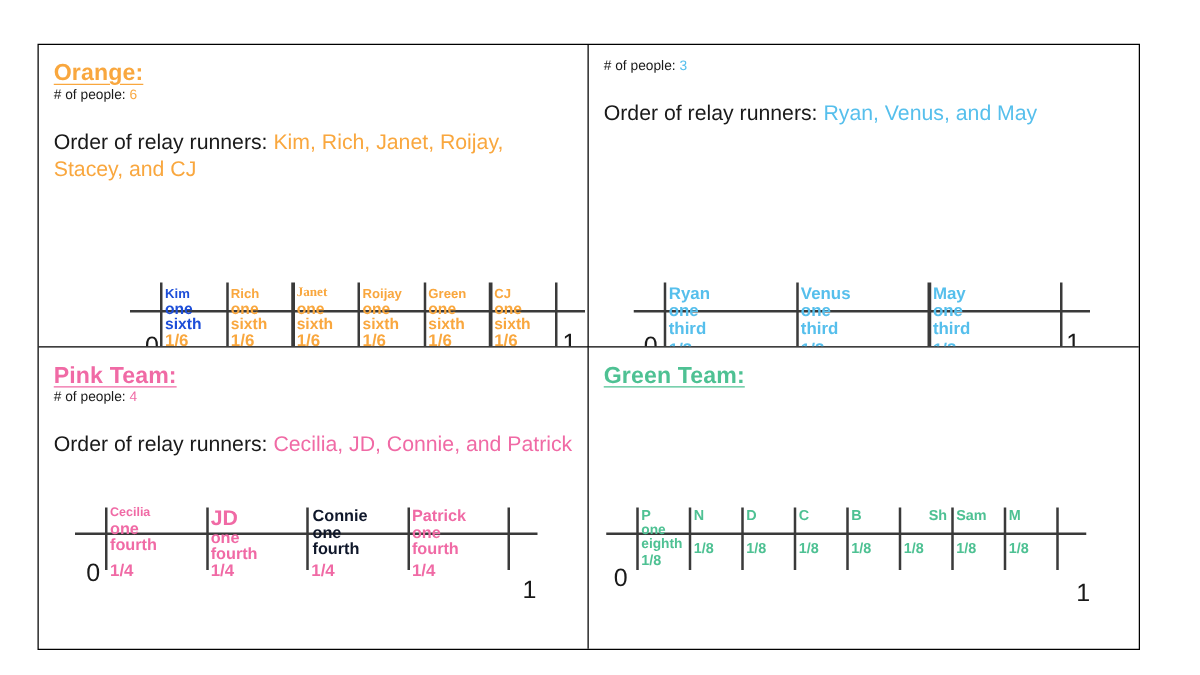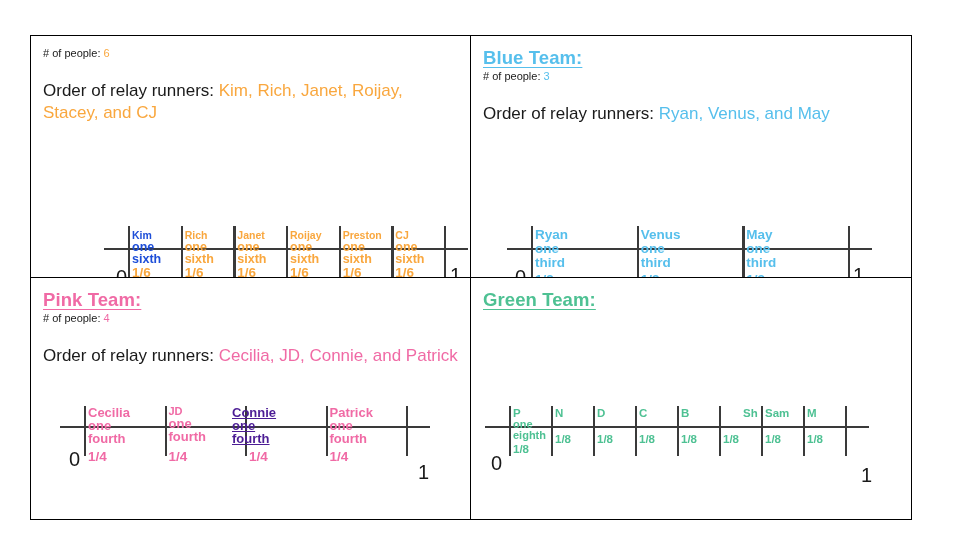--- a/index.html
+++ b/index.html
@@ -98,20 +98,21 @@
   .nl-pink   { top: 128px; left: 15px; width: 420px; height: 96px; }
   .nl-green  { top: 128px; left: 12px; width: 420px; height: 96px; }
 </style>
 </head>
 <body>
 
 <div class="page">
   <div class="grid">
 
     <div class="cell col-left row-top">
+      <div class="team-title" style="color: rgb(249, 167, 62);">Orange:</div>
       <div class="people-line">
         <span># of people:</span>
         <span class="count" style="color: rgb(249, 167, 62);">6</span>
       </div>
       <div class="runners-line">
         <span>Order of relay runners:</span>
         <span class="names" style="color: rgb(249, 167, 62);">Kim, Rich, Janet, Roijay, Stacey, and CJ</span>
       </div>
       <div class="numline nl-orange">
         <div class="nl-inner">
@@ -129,51 +130,50 @@
               <span class="seg-word" style="font-size: 12.5px;">sixth</span>
             </div>
             <span class="seg-label seg-frac" style="left: 46px; font-size: 13.5px; color: rgb(249, 167, 62); top: 40px;">1/6</span>
             <div class="seg-label" style="left: 98.6667px; top: 4px; color: rgb(249, 167, 62);">
               <span class="seg-name" style="font-size: 10.5px;">Rich</span>
               <span class="seg-word" style="font-size: 12.5px;">one</span>
               <span class="seg-word" style="font-size: 12.5px;">sixth</span>
             </div>
             <span class="seg-label seg-frac" style="left: 98.6667px; font-size: 13.5px; color: rgb(249, 167, 62); top: 40px;">1/6</span>
             <div class="seg-label" style="left: 151.333px; top: 4px; color: rgb(249, 167, 62);">
-              <span class="seg-name" style="font-size: 10.5px;">Janet</span>
+              <span class="seg-name" style="font-size: 10.5px; font-family: Liberation Serif, serif;">Janet</span>
               <span class="seg-word" style="font-size: 12.5px;">one</span>
               <span class="seg-word" style="font-size: 12.5px;">sixth</span>
             </div>
             <span class="seg-label seg-frac" style="left: 151.333px; font-size: 13.5px; color: rgb(249, 167, 62); top: 40px;">1/6</span>
             <div class="seg-label" style="left: 204px; top: 4px; color: rgb(249, 167, 62);">
               <span class="seg-name" style="font-size: 10.5px;">Roijay</span>
               <span class="seg-word" style="font-size: 12.5px;">one</span>
               <span class="seg-word" style="font-size: 12.5px;">sixth</span>
             </div>
             <span class="seg-label seg-frac" style="left: 204px; font-size: 13.5px; color: rgb(249, 167, 62); top: 40px;">1/6</span>
             <div class="seg-label" style="left: 256.667px; top: 4px; color: rgb(249, 167, 62);">
-              <span class="seg-name" style="font-size: 10.5px;">Preston</span>
+              <span class="seg-name" style="font-size: 10.5px;">Green</span>
               <span class="seg-word" style="font-size: 12.5px;">one</span>
               <span class="seg-word" style="font-size: 12.5px;">sixth</span>
             </div>
             <span class="seg-label seg-frac" style="left: 256.667px; font-size: 13.5px; color: rgb(249, 167, 62); top: 40px;">1/6</span>
             <div class="seg-label" style="left: 309.333px; top: 4px; color: rgb(249, 167, 62);">
               <span class="seg-name" style="font-size: 10.5px;">CJ</span>
               <span class="seg-word" style="font-size: 12.5px;">one</span>
               <span class="seg-word" style="font-size: 12.5px;">sixth</span>
             </div>
             <span class="seg-label seg-frac" style="left: 309.333px; font-size: 13.5px; color: rgb(249, 167, 62); top: 40px;">1/6</span>
             <div class="endlabel" style="left: 30px; top: 40px;">0</div>
             <div class="endlabel" style="left: 364px; top: 38px;">1</div>
           </div>
       </div>
     </div>
 
     <div class="cell row-top">
-      <div class="team-title" style="color: rgb(86, 191, 236);">Blue Team:</div>
       <div class="people-line">
         <span># of people:</span>
         <span class="count" style="color: rgb(86, 191, 236);">3</span>
       </div>
       <div class="runners-line">
         <span>Order of relay runners:</span>
         <span class="names" style="color: rgb(86, 191, 236);">Ryan, Venus, and May</span>
       </div>
       <div class="numline nl-blue">
         <div class="nl-inner">
@@ -218,32 +218,32 @@
       </div>
       <div class="numline nl-pink">
         <div class="nl-inner">
             <div class="axis" style="left: 14px; width: 370px; top: 20px; background: rgb(58, 58, 58);"></div>
             <div class="tick" style="left: 38px; height: 50px; top: 0px; background: rgb(58, 58, 58);"></div>
             <div class="tick" style="left: 118.5px; height: 50px; top: 0px; background: rgb(58, 58, 58);"></div>
             <div class="tick" style="left: 199px; height: 50px; top: 0px; background: rgb(58, 58, 58);"></div>
             <div class="tick" style="left: 279.5px; height: 50px; top: 0px; background: rgb(58, 58, 58);"></div>
             <div class="tick" style="left: 360px; height: 50px; top: 0px; background: rgb(58, 58, 58);"></div>
             <div class="seg-label" style="left: 42px; top: 0px; color: rgb(240, 106, 165);">
-              <span class="seg-name" style="font-size: 13px;">Cecilia</span>
+              <span class="seg-name" style="font-size: 10px;">Cecilia</span>
               <span class="seg-word" style="font-size: 13px;">one</span>
               <span class="seg-word" style="font-size: 13px;">fourth</span>
             </div>
             <span class="seg-label seg-frac" style="left: 42px; font-size: 13.5px; color: rgb(240, 106, 165); top: 44px;">1/4</span>
             <div class="seg-label" style="left: 122.5px; top: 0px; color: rgb(240, 106, 165);">
-              <span class="seg-name" style="font-size: 11px;">JD</span>
+              <span class="seg-name" style="font-size: 17px;">JD</span>
               <span class="seg-word" style="font-size: 13px;">one</span>
               <span class="seg-word" style="font-size: 13px;">fourth</span>
             </div>
             <span class="seg-label seg-frac" style="left: 122.5px; font-size: 13.5px; color: rgb(240, 106, 165); top: 44px;">1/4</span>
-            <div class="seg-label" style="left: 186px; top: 0px; color: #4c1d95; text-decoration: underline;">
+            <div class="seg-label" style="left: 204px; top: 0px; color: #0f172a;">
               <span class="seg-name" style="font-size: 13px;">Connie</span>
               <span class="seg-word" style="font-size: 13px;">one</span>
               <span class="seg-word" style="font-size: 13px;">fourth</span>
             </div>
             <span class="seg-label seg-frac" style="left: 203px; font-size: 13.5px; color: rgb(240, 106, 165); top: 44px;">1/4</span>
             <div class="seg-label" style="left: 283.5px; top: 0px; color: rgb(240, 106, 165);">
               <span class="seg-name" style="font-size: 13px;">Patrick</span>
               <span class="seg-word" style="font-size: 13px;">one</span>
               <span class="seg-word" style="font-size: 13px;">fourth</span>
             </div>

